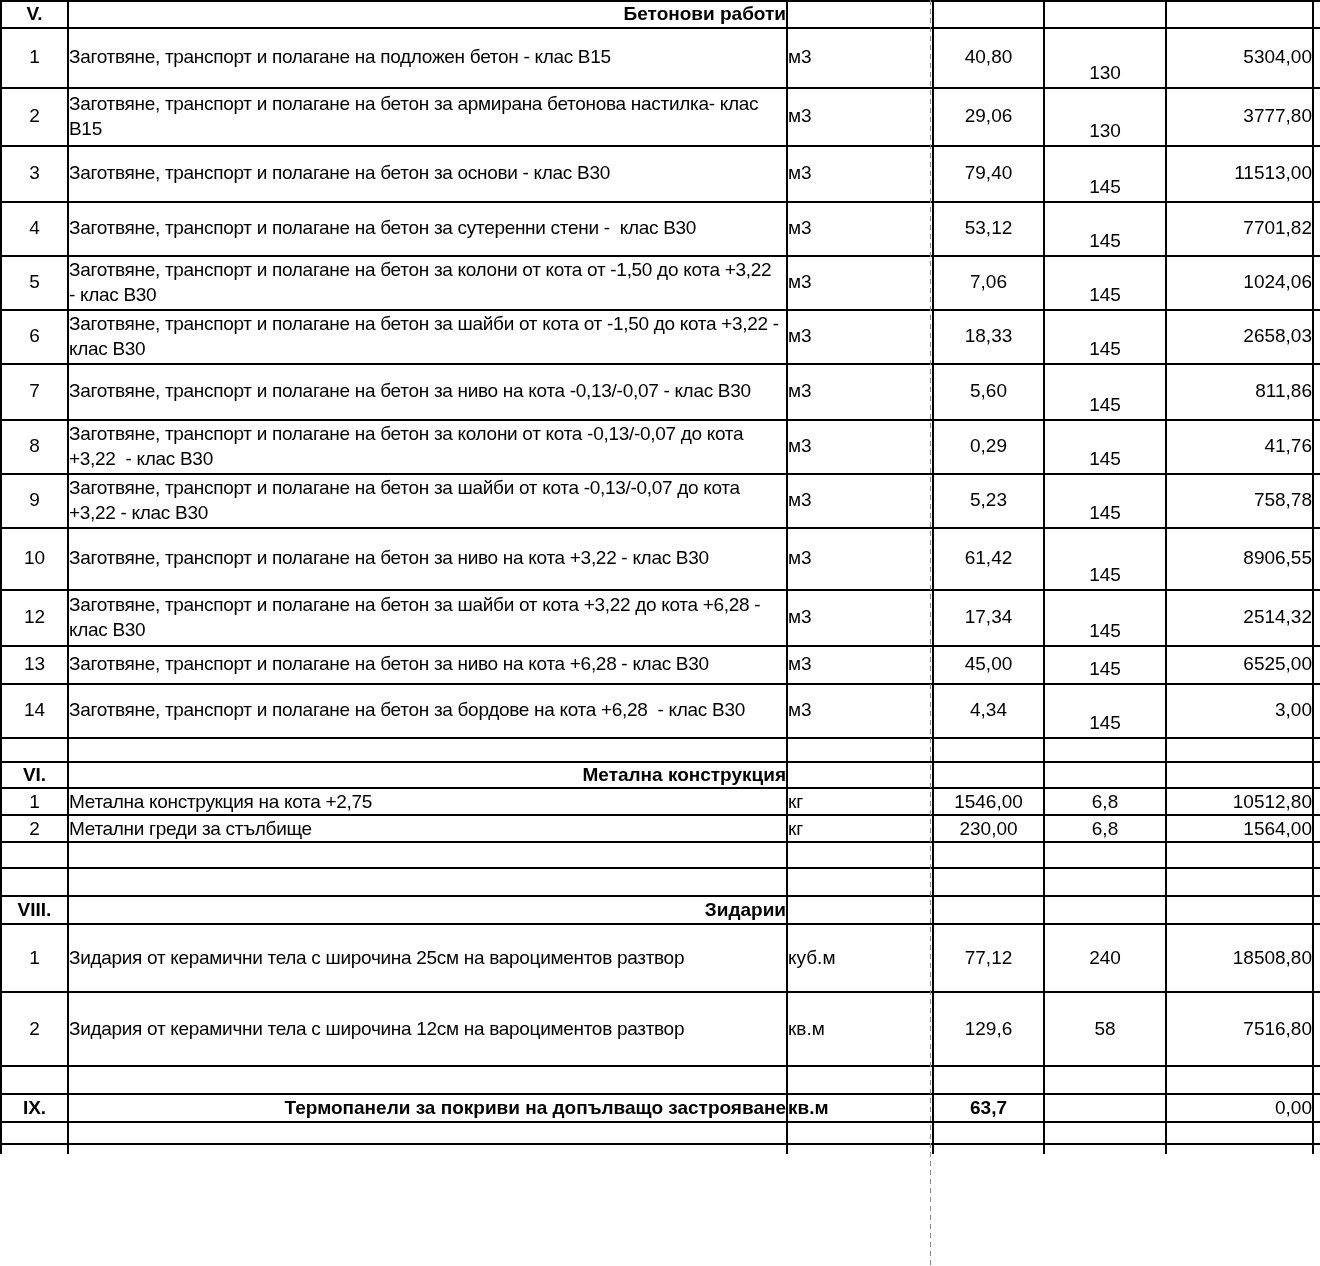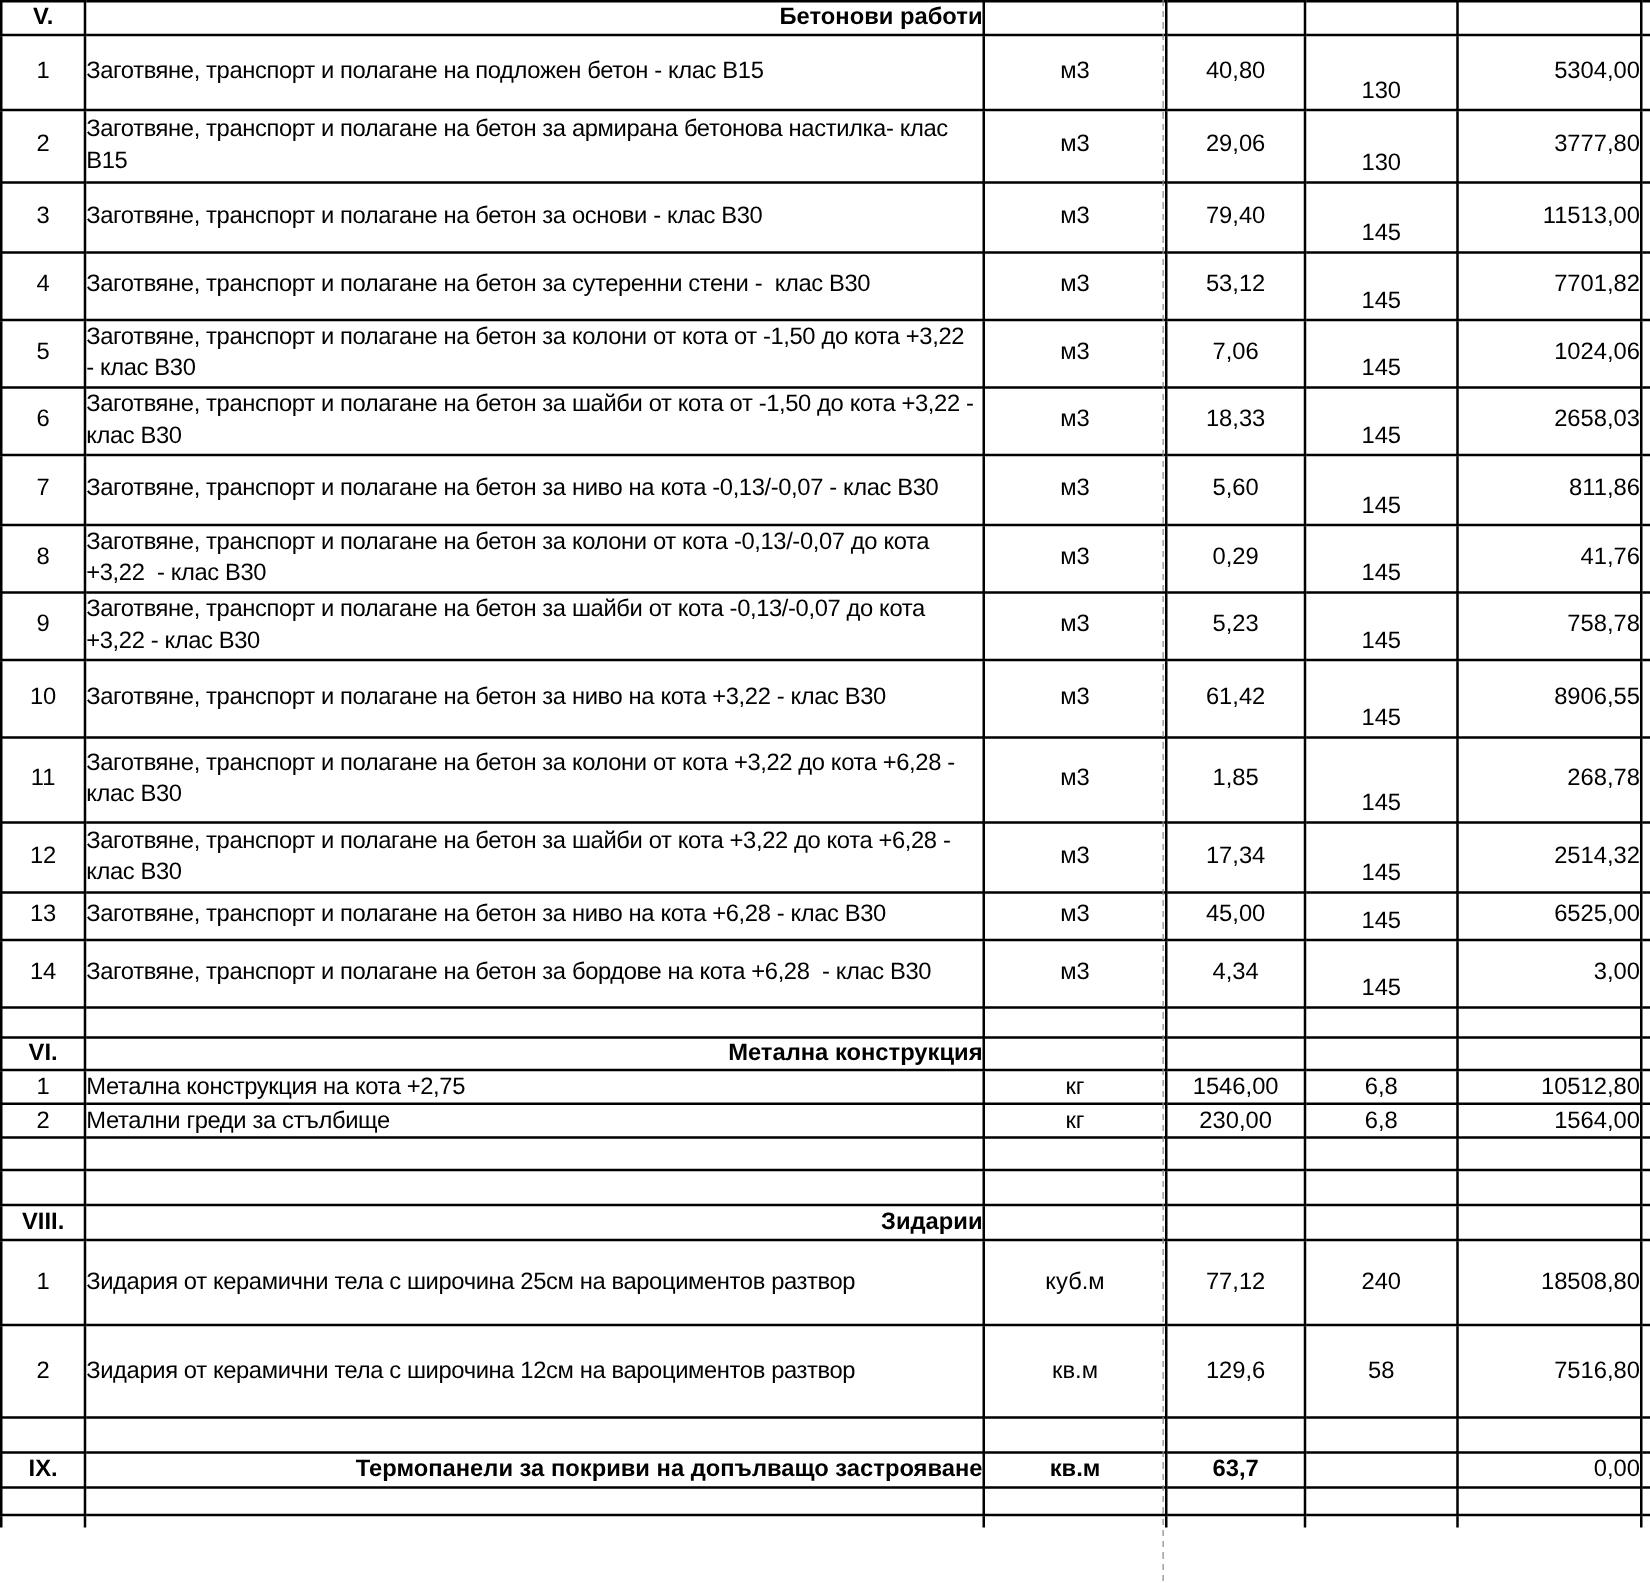--- a/index.html
+++ b/index.html
@@ -41,21 +41,21 @@
   td.c-num   { text-align: center; }
   td.c-desc  {
     text-align: left;
     padding: 2px 6px;
     font-size: 18px;
     line-height: 25px;
     letter-spacing: -0.3px;
     white-space: pre-wrap;
   }
   td.c-desc.center { text-align: right; letter-spacing: 0; font-size: 19px; }
-  td.c-unit  { text-align: center; border-right: none; }   
+  td.c-unit  { text-align: left; border-right: none; }   
   td.c-qty   { text-align: center; border-left: none; margin-left: 31px; }
   td.c-price { text-align: center; }
   td.c-price.pbot { vertical-align: bottom; padding-bottom: 1px; }
   td.c-total { text-align: right; padding-right: 10px; margin-top: 14px; }
 
   
   td.c-sliver {
     border-top: none;
     border-right: none;
     border-bottom: 1px solid #c2c2c2;
@@ -189,29 +189,20 @@
   </tr>
   <tr style="height:62px">
     <td class="c-num">10</td>
     <td class="c-desc">Заготвяне, транспорт и полагане на бетон за ниво на кота +3,22 - клас В30</td>
     <td class="c-unit">м3</td>
     <td class="c-qty">61,42</td>
     <td class="c-price pbot">145</td>
     <td class="c-total">8906,55</td>
     <td class="c-sliver"></td>
   </tr>
-  <tr style="height:68px">
-    <td class="c-num">11</td>
-    <td class="c-desc">Заготвяне, транспорт и полагане на бетон за колони от кота +3,22 до кота +6,28 - клас В30</td>
-    <td class="c-unit">м3</td>
-    <td class="c-qty">1,85</td>
-    <td class="c-price pbot">145</td>
-    <td class="c-total">268,78</td>
-    <td class="c-sliver"></td>
-  </tr>
   <tr style="height:56px">
     <td class="c-num">12</td>
     <td class="c-desc">Заготвяне, транспорт и полагане на бетон за шайби от кота +3,22 до кота +6,28 - клас В30</td>
     <td class="c-unit">м3</td>
     <td class="c-qty">17,34</td>
     <td class="c-price pbot">145</td>
     <td class="c-total">2514,32</td>
     <td class="c-sliver"></td>
   </tr>
   <tr style="height:38px">

